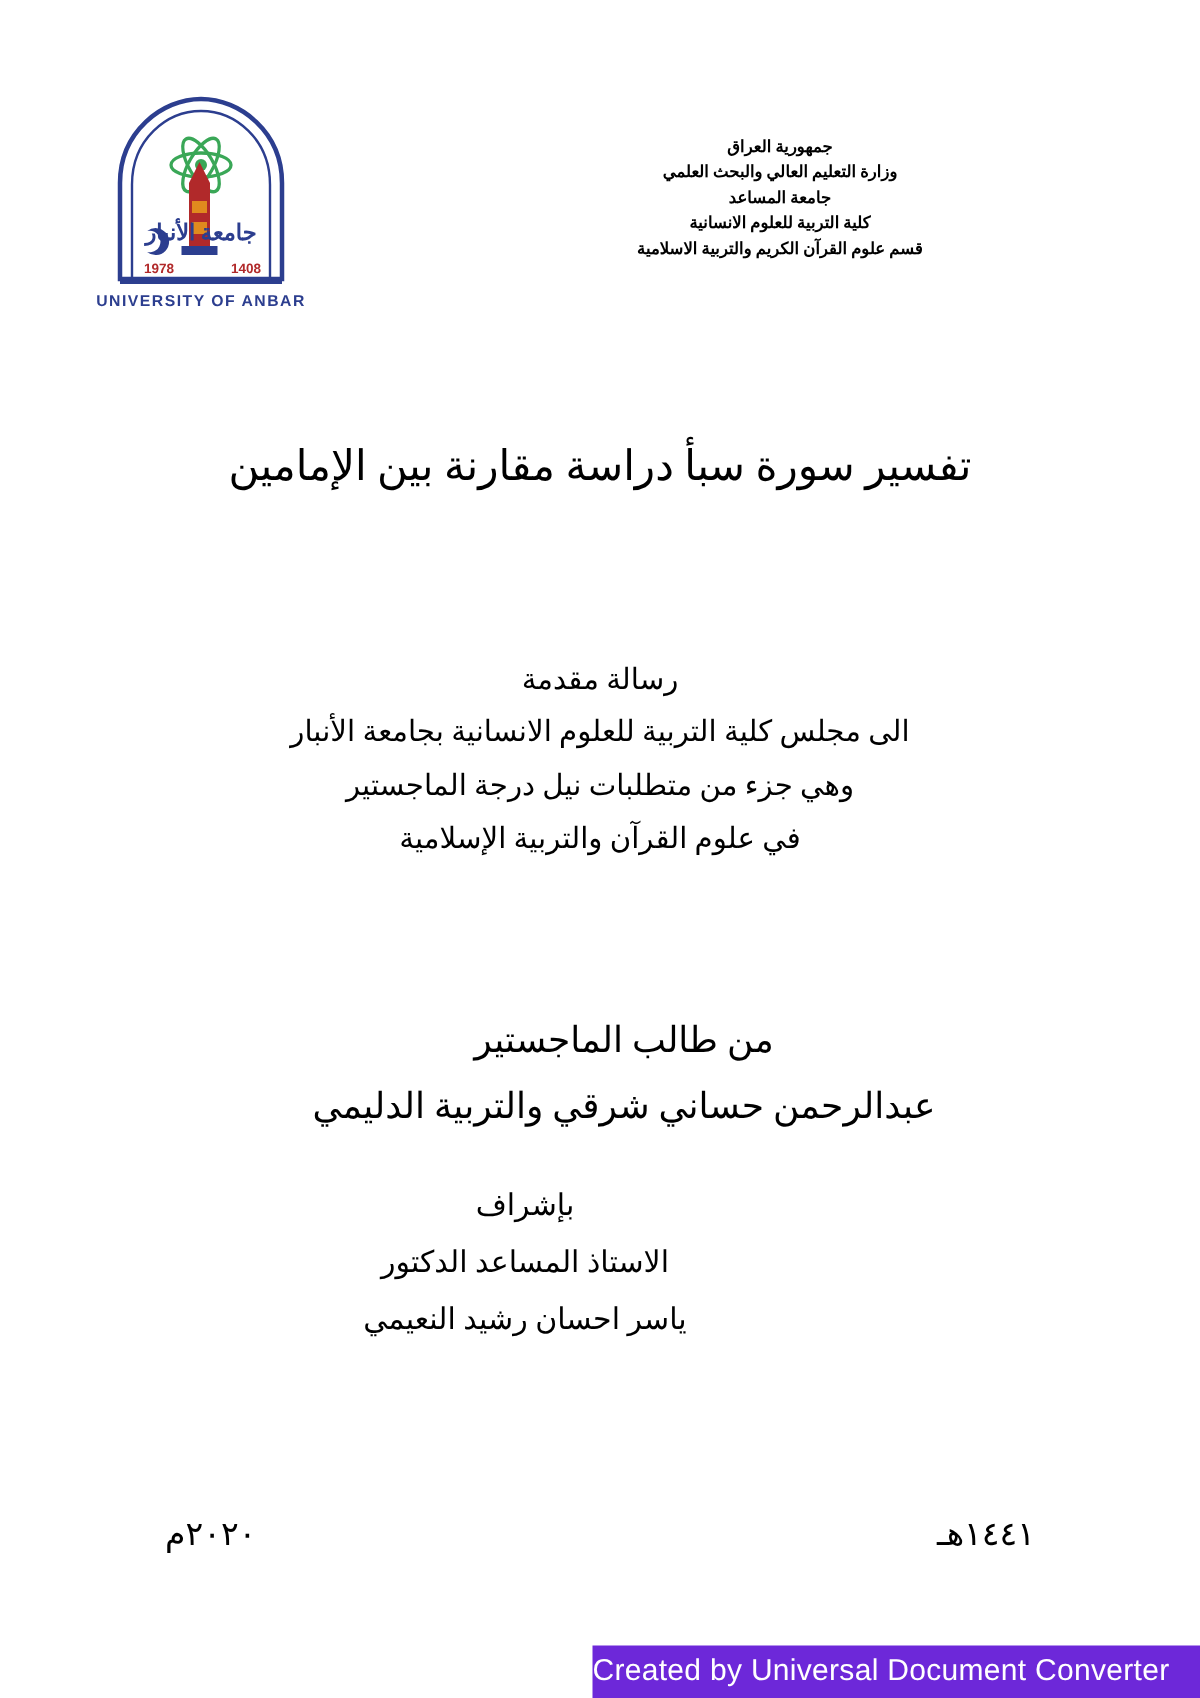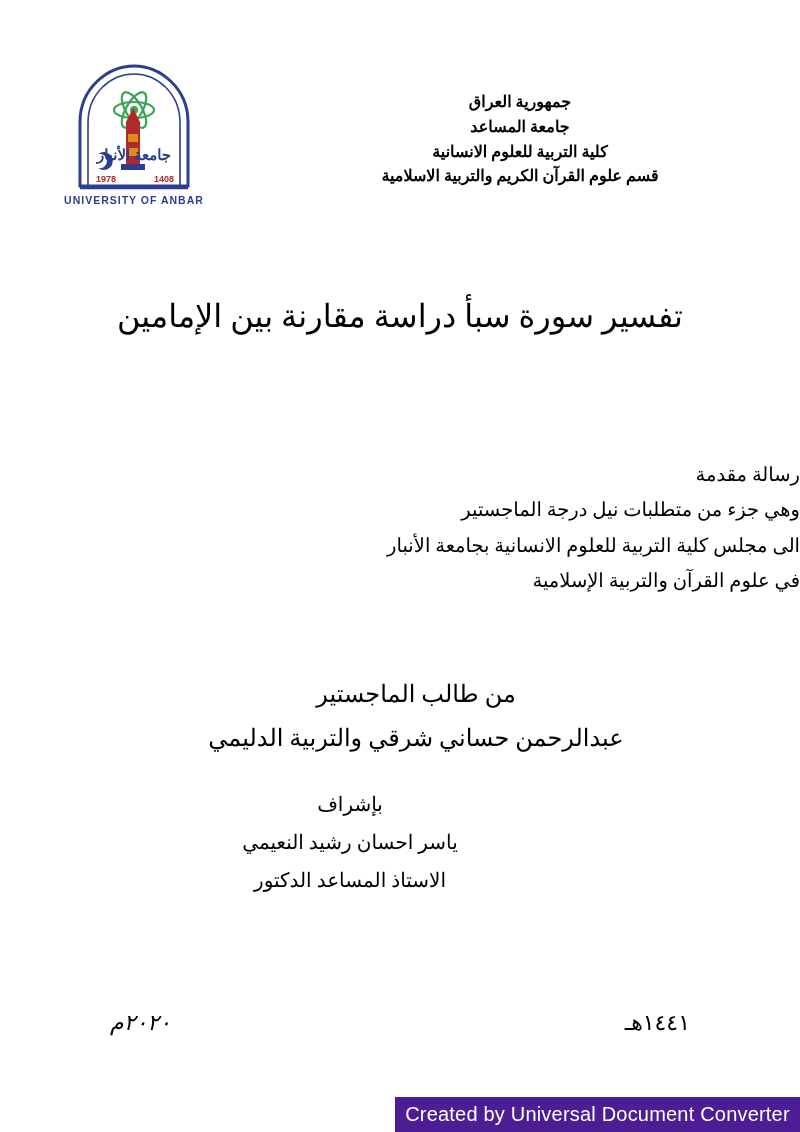--- a/index.html
+++ b/index.html
@@ -44,48 +44,49 @@
   }
 
   .inst-lines {
     position: absolute;
     right: 0;
     top: 30px;
     width: 560px;
     text-align: center;
     direction: rtl;
     font-family: "Liberation Serif", "DejaVu Serif", serif;
-    font-size: 16px;
+    font-size: 11px;
     line-height: 1.55;
     font-weight: 700;
     color: #000;
   }
   .inst-lines div {
     white-space: nowrap;
   }
 
   
   .title-block {
     position: absolute;
     top: 285px;
     left: 0;
     width: 800px;
     text-align: center;
     direction: rtl;
-    font-size: 32px;
+    font-size: 28px;
     line-height: 1.95;
     color: #000;
   }
 
   
   .submission {
     position: absolute;
-    top: 457px;
-    left: 0;
-    width: 800px;
+    top: 436px;
+    left: 0;
+    width: 800px;
+    text-align: center;
     direction: rtl;
     font-size: 19.5px;
     line-height: 1.82;
   }
 
   
   .student {
     position: absolute;
     top: 672px;
     left: 0;
@@ -123,36 +124,35 @@
     top: 0;
     font-size: 22px;
     direction: rtl;
   }
   .date-gregorian {
     position: absolute;
     left: 110px;
     top: 0;
     font-size: 22px;
     direction: rtl;
-    font-style: italic;
   }
 
   
   .watermark {
     position: absolute;
     left: 395px;
     top: 1097px;
     width: 405px;
     height: 35px;
-    background: #4c1d95;
+    background: #6d28d9;
     color: #ffffff;
     font-family: "Liberation Sans", sans-serif;
     font-size: 20px;
     line-height: 35px;
-    text-align: center;
+    text-align: left;
     direction: ltr;
     letter-spacing: 0.2px;
     white-space: nowrap;
   }
 </style>
 </head>
 <body>
 
 <div class="page">
 
@@ -186,46 +186,47 @@
         <text x="44" y="122" font-family="'Liberation Sans', sans-serif" font-size="9" fill="#b1292a" text-anchor="middle">1978</text>
         <text x="102" y="122" font-family="'Liberation Sans', sans-serif" font-size="9" fill="#b1292a" text-anchor="middle">1408</text>
 
         <line x1="18" y1="128" x2="126" y2="128" stroke="#2c3e8f" stroke-width="2.5"></line>
         <text x="72" y="144" font-family="'Liberation Sans', sans-serif" font-size="10.5" fill="#2c3e8f" text-anchor="middle" letter-spacing="1">UNIVERSITY OF ANBAR</text>
       </svg>
     </div>
 
     <div class="inst-lines">
       <div>جمهورية العراق</div>
+      <div>وزارة التعليم العالي والبحث العلمي</div>
       <div>جامعة المساعد</div>
       <div>كلية التربية للعلوم الانسانية</div>
       <div>قسم علوم القرآن الكريم والتربية الاسلامية</div>
     </div>
   </div>
 
   <div class="title-block">
     <div>تفسير سورة سبأ دراسة مقارنة بين الإمامين</div>
   </div>
 
   <div class="submission">
     <div>رسالة مقدمة</div>
+    <div>الى مجلس كلية التربية  للعلوم الانسانية بجامعة الأنبار</div>
     <div>وهي جزء من متطلبات نيل درجة الماجستير</div>
-    <div>الى مجلس كلية التربية  للعلوم الانسانية بجامعة الأنبار</div>
     <div>في علوم القرآن والتربية الإسلامية</div>
   </div>
 
   <div class="student">
     <div>من طالب الماجستير</div>
     <div>عبدالرحمن حساني شرقي والتربية الدليمي</div>
   </div>
 
   <div class="supervisor">
     <div>بإشراف</div>
+    <div>الاستاذ المساعد الدكتور</div>
     <div>ياسر احسان رشيد النعيمي</div>
-    <div>الاستاذ المساعد الدكتور</div>
   </div>
 
   <div class="dates">
     <div class="date-hijri">١٤٤١هـ</div>
     <div class="date-gregorian">٢٠٢٠م</div>
   </div>
 
   <div class="watermark">Created by Universal Document Converter</div>
 
 </div>

